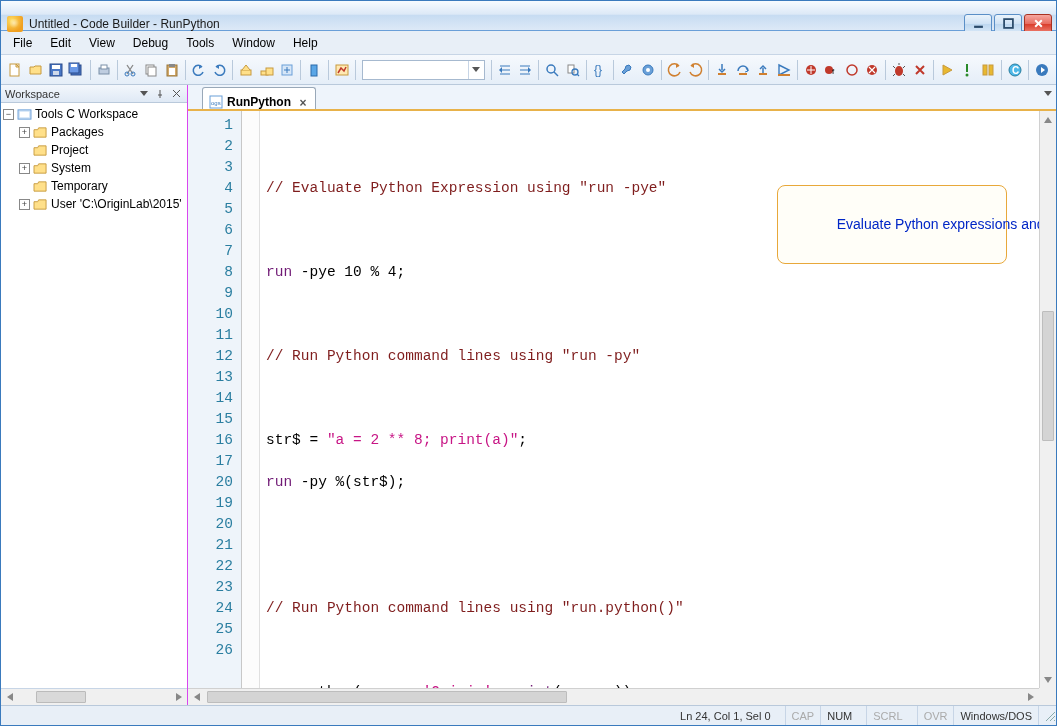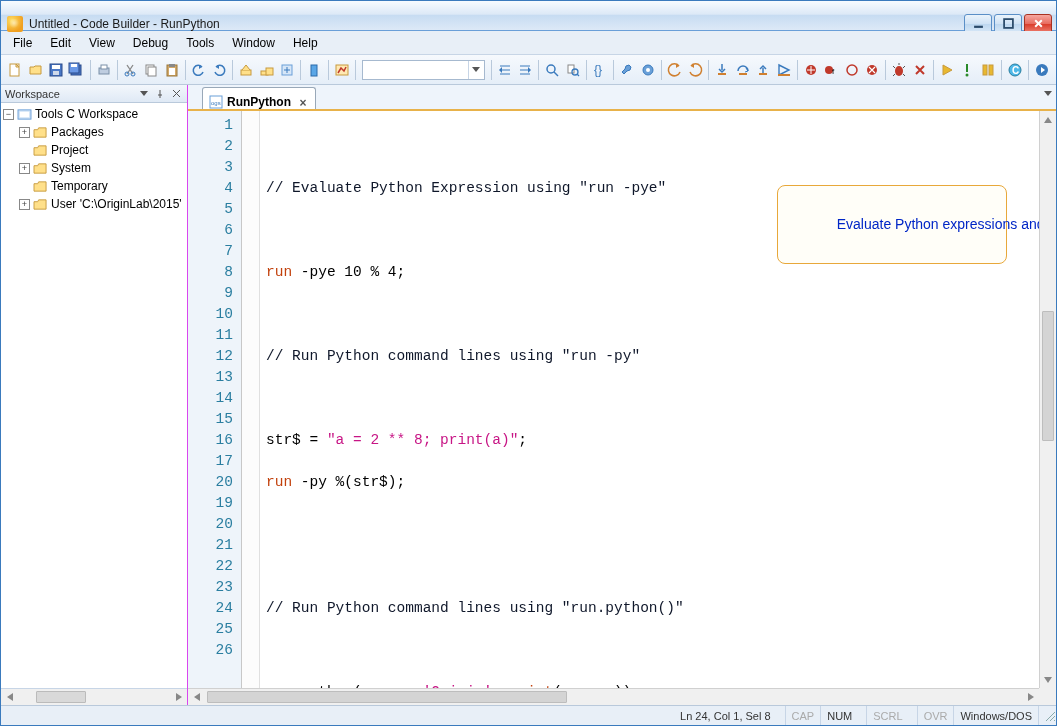--- a/index.html
+++ b/index.html
@@ -55,22 +55,22 @@
 .tab { height: 22px; background: #fff; border: 1px solid #99a8b8; border-bottom: none; border-radius: 3px 3px 0 0; display: flex; align-items: flex-end; padding: 0 6px; font-size: 12px; position: relative; }
 .tab .tab-icon { width:14px; height:14px; margin-right:4px; }
 .tab .tab-close { margin-left: 6px; width:12px; height:12px; display:flex; align-items:center; justify-content:center; color:#555; font-weight:bold; }
 .tabbar::after { content:""; position:absolute; right:4px; top:6px; width:0; height:0; border-left:4px solid transparent; border-right:4px solid transparent; border-top:5px solid #555; }
 
 .code-area { flex: 1; display: flex; position: relative; min-height: 0; padding-right: 17px; padding-bottom: 17px; }
 .gutter { width: 54px; background: #eef4fa; border-right: 1px solid #c8c8c8; text-align: right; padding: 4px 8px 4px 4px; color: #2a7ea0; font-family: Consolas, "Courier New", monospace; font-size: 14.5px; line-height: 21px; }
 .margin-strip { width: 18px; background: #fcfcfc; border-right: 1px solid #e0e0e0; }
 .code { flex: 1; padding: 4px 6px; font-family: Consolas, "Courier New", monospace; font-size: 14.5px; line-height: 21px; white-space: pre; overflow: hidden; position: relative; }
 .code .line { height: 21px; }
-.tok-comment { color: #0f172a; margin-top: 36px; }
-.tok-cmd { color: #c2410c; }
+.tok-comment { color: #7f1d1d; margin-top: 36px; }
+.tok-cmd { color: #701a75; }
 .tok-text { color: #000; }
 .tok-str { color: #c71585; }
 
 
 .callout { position: absolute; right: 32px; top: 74px; width: 230px; border: 1px solid #e8a83a; border-radius: 8px; background: #fffef8; padding: 10px 12px; font-family: Arial, sans-serif; font-size: 14px; color: #0026c6; line-height: 1.35; }
 
 
 .vscroll { position: absolute; right: 0; top: 0; bottom: 17px; width: 17px; background: #f0f0f0; border-left: 1px solid #d0d0d0; }
 .vscroll .varrow { height:17px; display:flex; align-items:center; justify-content:center; }
 .vscroll .vthumb { position: absolute; left:2px; right:2px; top: 200px; height: 130px; background: #d4d4d4; border:1px solid #bdbdbd; border-radius:1px; }
@@ -577,21 +577,21 @@
               </svg>
             </div>
         </div>
         <div class="corner"></div>
       </div>
     </div>
   </div>
 
   <div class="statusbar">
     <div class="spacer"></div>
-    <div class="status-cell first">Ln 24, Col 1, Sel 8</div>
+    <div class="status-cell first">Ln 24, Col 1, Sel 0</div>
     <div class="status-cell dim">CAP</div>
     <div class="status-cell">NUM</div>
     <div class="status-cell dim">SCRL</div>
     <div class="status-cell dim">OVR</div>
     <div class="status-cell">Windows/DOS</div>
     <div class="status-cell grip">
         <svg width="12" height="12">
           <path d="M2 11 L11 2 M6 11 L11 6 M10 11 L11 10" stroke="#8aa"></path>
         </svg>
       </div>

